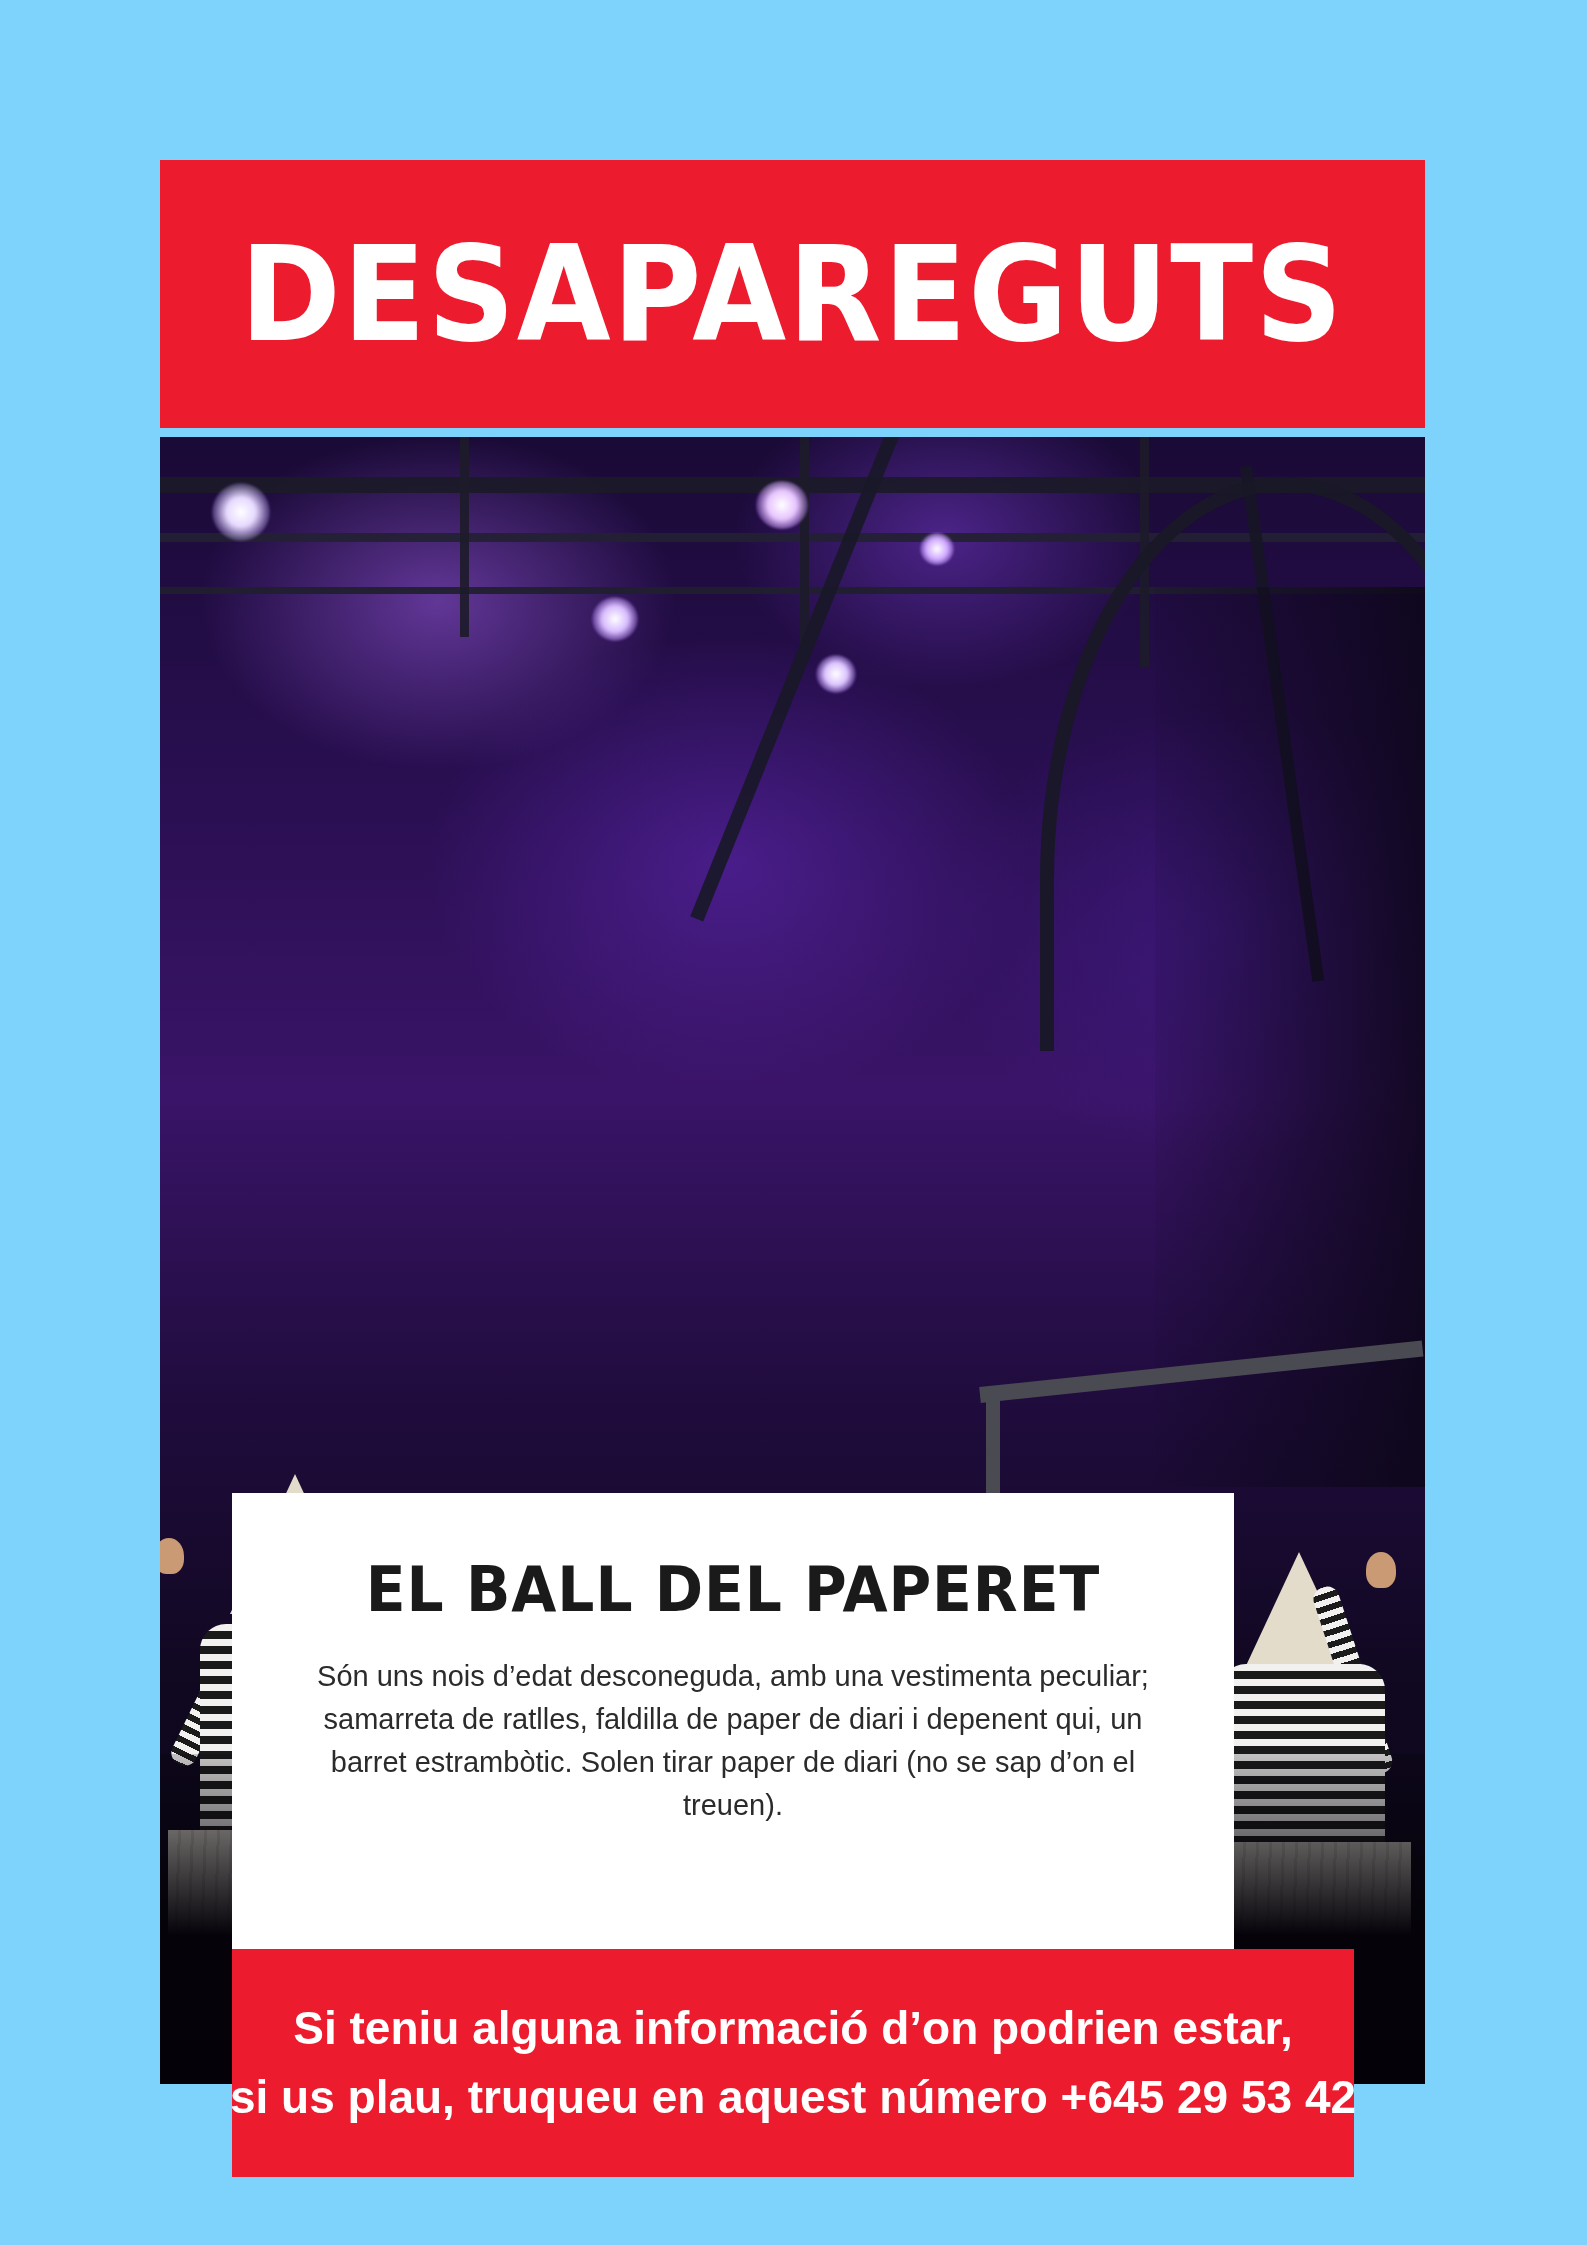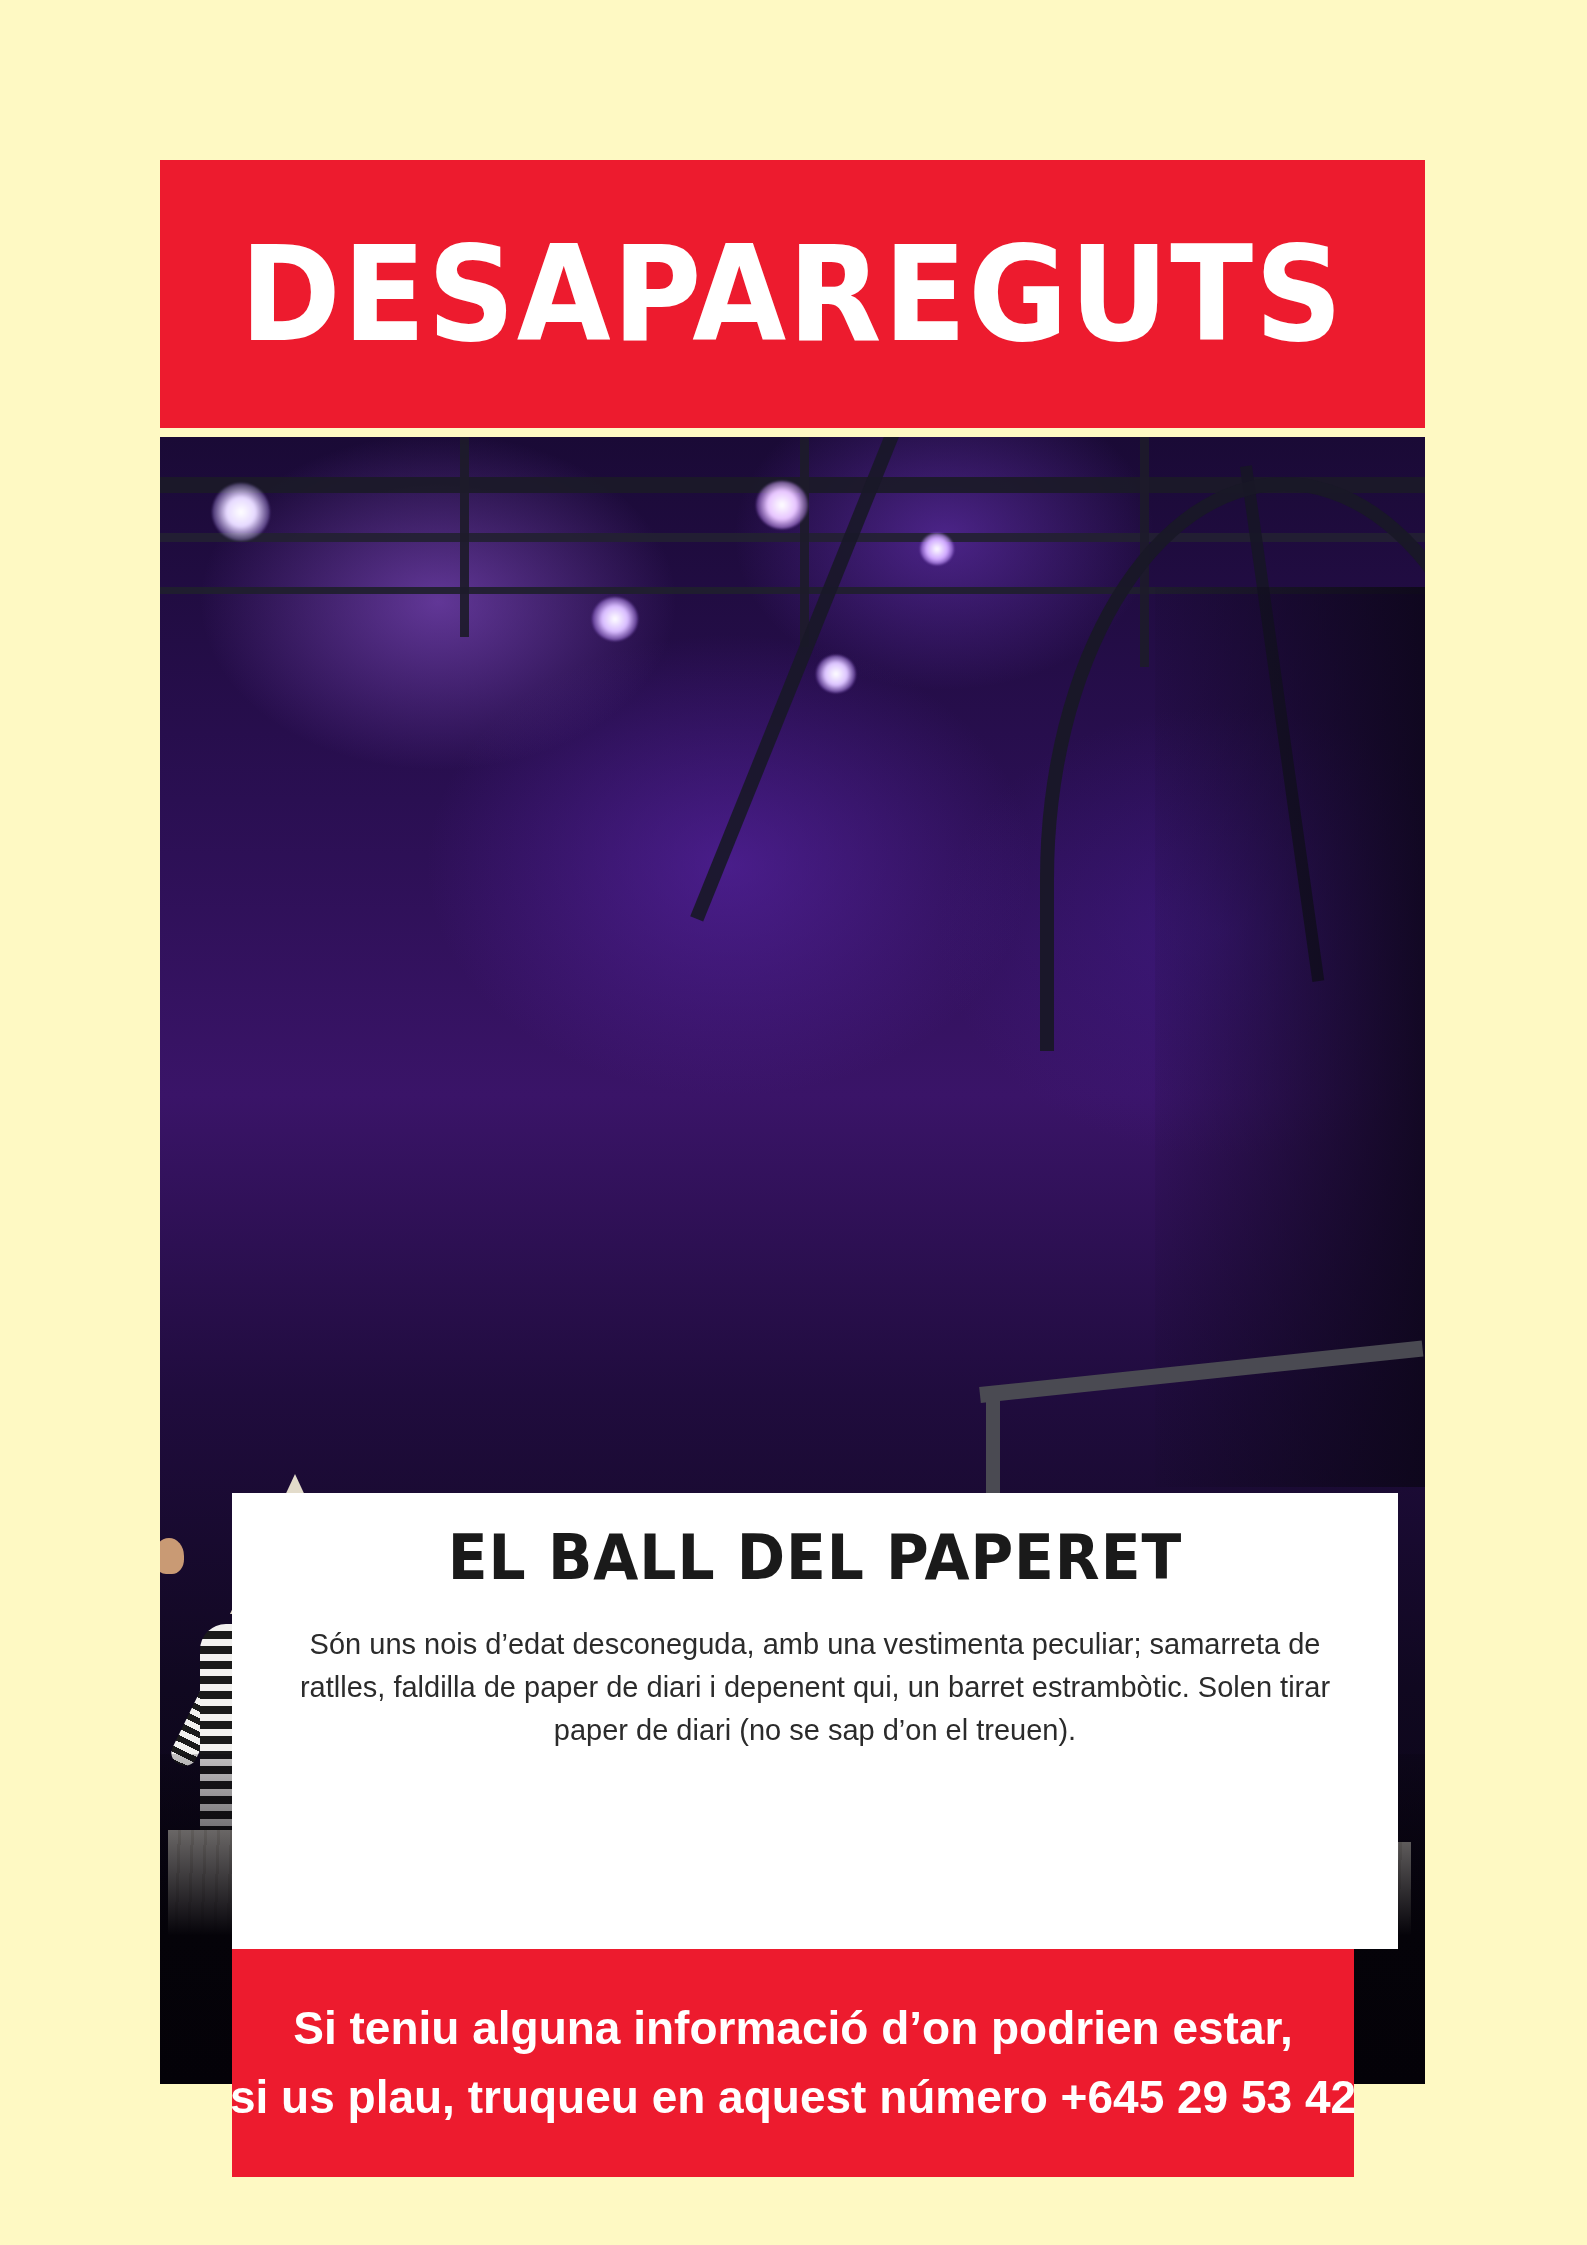--- a/index.html
+++ b/index.html
@@ -14,21 +14,21 @@
     position: relative;
     overflow: hidden;
   }
 
   .poster {
     position: absolute;
     left: 0;
     top: 0;
     width: 1587px;
     height: 2245px;
-    background: #fef9c3;
+    background: #7dd3fc;
   }
 
   
   .header-band {
     position: absolute;
     left: 160px;
     top: 160px;
     width: 1265px;
     height: 268px;
     background: #ED1B2E;
@@ -175,25 +175,25 @@
   .rail {
     position: absolute;
     background: #4a4a52;
   }
 
   
   .text-card {
     position: absolute;
     left: 232px;
     top: 1493px;
-    width: 1166px;
+    width: 1002px;
     height: 456px;
     background: #ffffff;
     box-sizing: border-box;
-    padding: 28px 60px 30px 60px;
+    padding: 60px 60px 30px 60px;
     text-align: center;
   }
   .card-title {
     font-family: "DejaVu Sans", sans-serif;
     font-weight: bold;
     font-size: 62px;
     color: #1a1a1a;
     letter-spacing: 1px;
     transform: scaleX(0.94);
     margin: 6px 0 34px 0;

